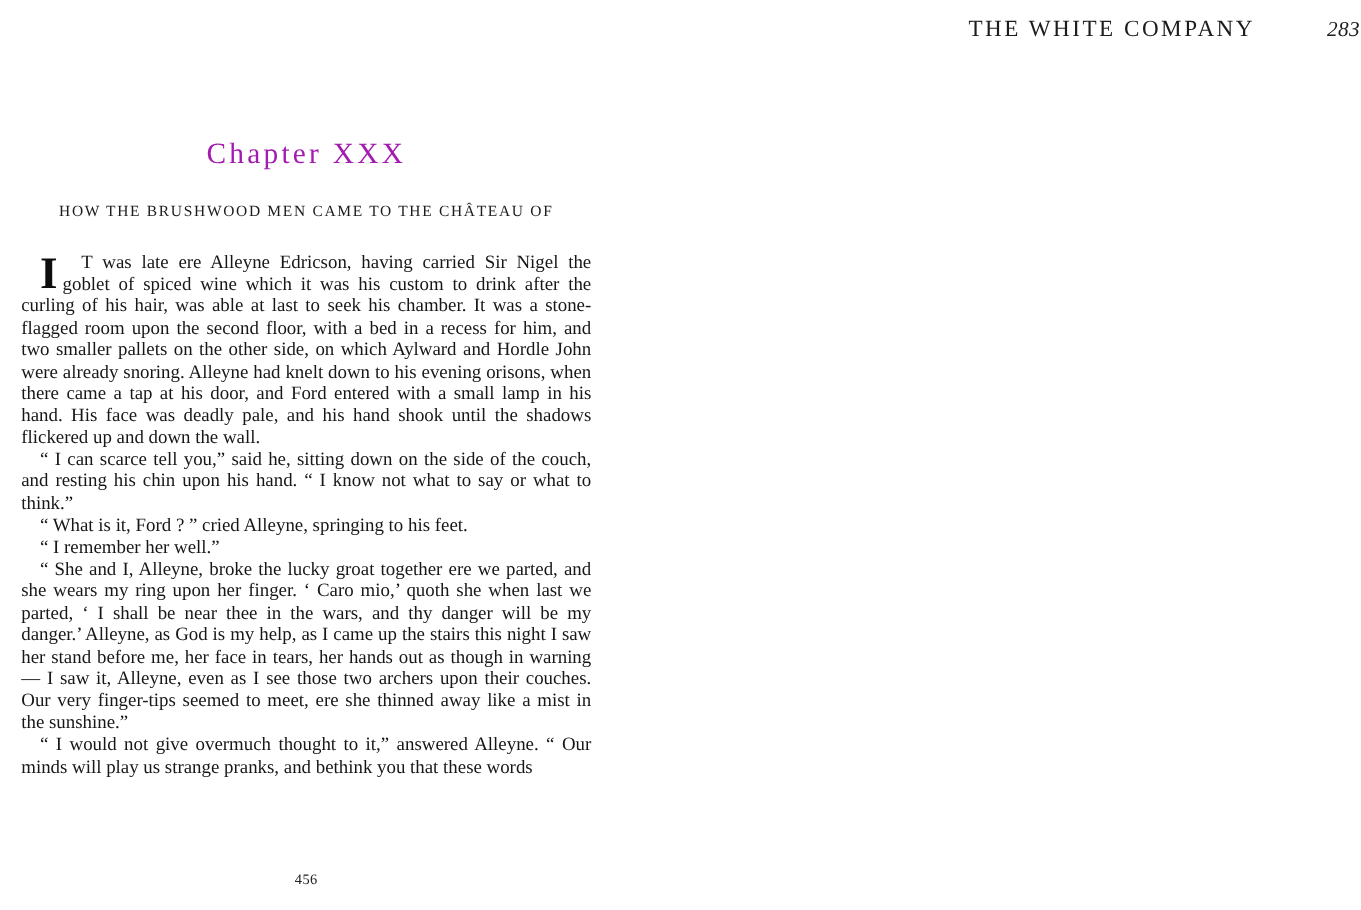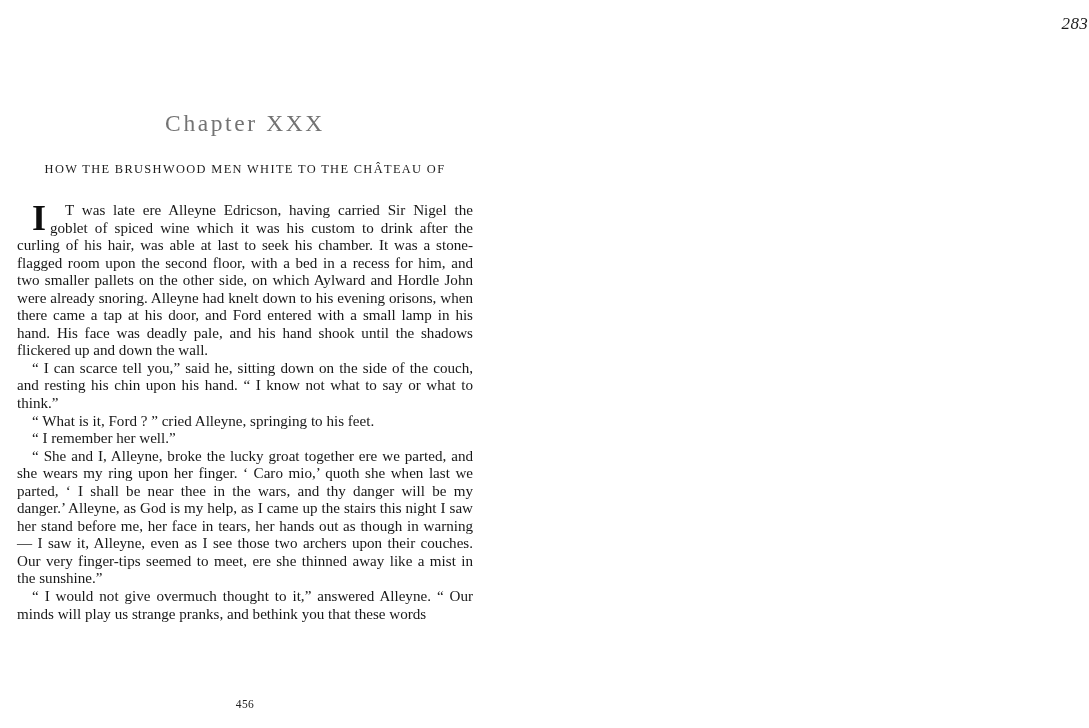--- a/index.html
+++ b/index.html
@@ -63,21 +63,21 @@
   .chapter-block {
     position: absolute;
     top: 112px;
     left: 17px;
     width: 456px;
     text-align: center;
   }
   .chapter-title {
     font-size: 23.5px;
     letter-spacing: 2.6px;
-    color: #737373;
+    color: #a21caf;
     line-height: 1.0;
   }
   .chapter-subtitle {
     margin-top: 23px;
     font-size: 12.4px;
     letter-spacing: 1.35px;
     line-height: 21px;
     color: #1c1c1c;
   }
   .chapter-subtitle .sub-line {
@@ -139,37 +139,38 @@
 </head>
 <body>
 
 <div class="spread">
 
   <div class="page page-left">
 
     <div class="chapter-block">
       <div class="chapter-title">Chapter XXX</div>
       <div class="chapter-subtitle">
-        <span class="sub-line">HOW THE BRUSHWOOD MEN WHITE TO THE CHÂTEAU OF</span>
+        <span class="sub-line">HOW THE BRUSHWOOD MEN CAME TO THE CHÂTEAU OF</span>
       </div>
     </div>
 
     <div class="textcol col-left">
       <p class="opening"><span class="dropcap">I</span><span>T was late ere Alleyne Edricson, having carried Sir Nigel the goblet of spiced wine which it was his custom to drink after the curling of his hair, was able at last to seek his chamber. It was a stone-flagged room upon the second floor, with a bed in a recess for him, and two smaller pallets on the other side, on which Aylward and Hordle John were already snoring. Alleyne had knelt down to his evening orisons, when there came a tap at his door, and Ford entered with a small lamp in his hand. His face was deadly pale, and his hand shook until the shadows flickered up and down the wall.</span></p>
       <p>“ I can scarce tell you,” said he, sitting down on the side of the couch, and resting his chin upon his hand. “ I know not what to say or what to think.”</p>
       <p>“ What is it, Ford ? ” cried Alleyne, springing to his feet.</p>
       <p>“ I remember her well.”</p>
       <p>“ She and I, Alleyne, broke the lucky groat together ere we parted, and she wears my ring upon her finger. ‘ Caro mio,’ quoth she when last we parted, ‘ I shall be near thee in the wars, and thy danger will be my danger.’ Alleyne, as God is my help, as I came up the stairs this night I saw her stand before me, her face in tears, her hands out as though in warning — I saw it, Alleyne, even as I see those two archers upon their couches. Our very finger-tips seemed to meet, ere she thinned away like a mist in the sunshine.”</p>
       <p>“ I would not give overmuch thought to it,” answered Alleyne. “ Our minds will play us strange pranks, and bethink you that these words</p>
     </div>
 
     <div class="folio-bottom">456</div>
   </div>
 
   <div class="page page-right">
 
     <div class="running-head">
+      <div class="running-head-title">THE WHITE COMPANY</div>
       <div class="running-head-folio">283</div>
     </div>
 
   </div>
 
 </div>
 
 </body></html>

